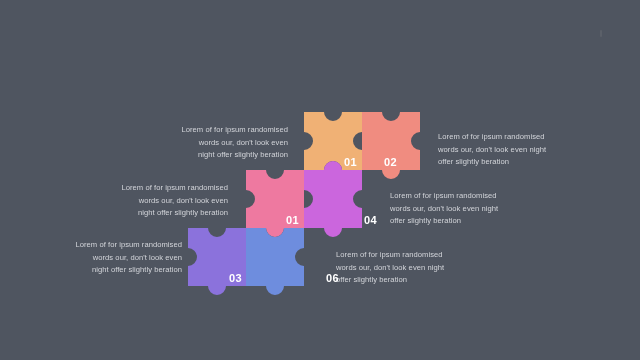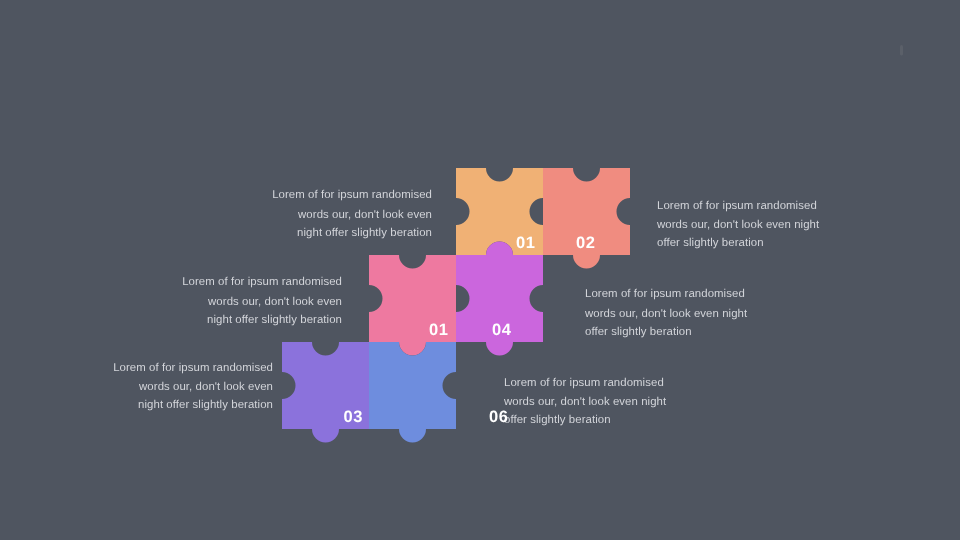--- a/index.html
+++ b/index.html
@@ -88,18 +88,18 @@
 words our, don't look even
 night offer slightly beration</div>
       <div class="callout left-al" style="left: 336px; top: 249px; width: 124px;">Lorem of for ipsum randomised
 words our, don't look even night
 offer slightly beration</div>
     </div>
   <div id="number-layer">
       <div class="piece-num" style="left: 344px; top: 156px;">01</div>
       <div class="piece-num" style="left: 384px; top: 156px;">02</div>
       <div class="piece-num" style="left: 286px; top: 214px;">01</div>
-      <div class="piece-num" style="left: 328px; top: 214px; text-align: center;">04</div>
+      <div class="piece-num" style="left: 364px; top: 214px; text-align: center;">04</div>
       <div class="piece-num" style="left: 229px; top: 272px;">03</div>
       <div class="piece-num" style="left: 282px; top: 272px; margin-left: 44px;">06</div>
     </div>
 
 </div>
 
 </body></html>

